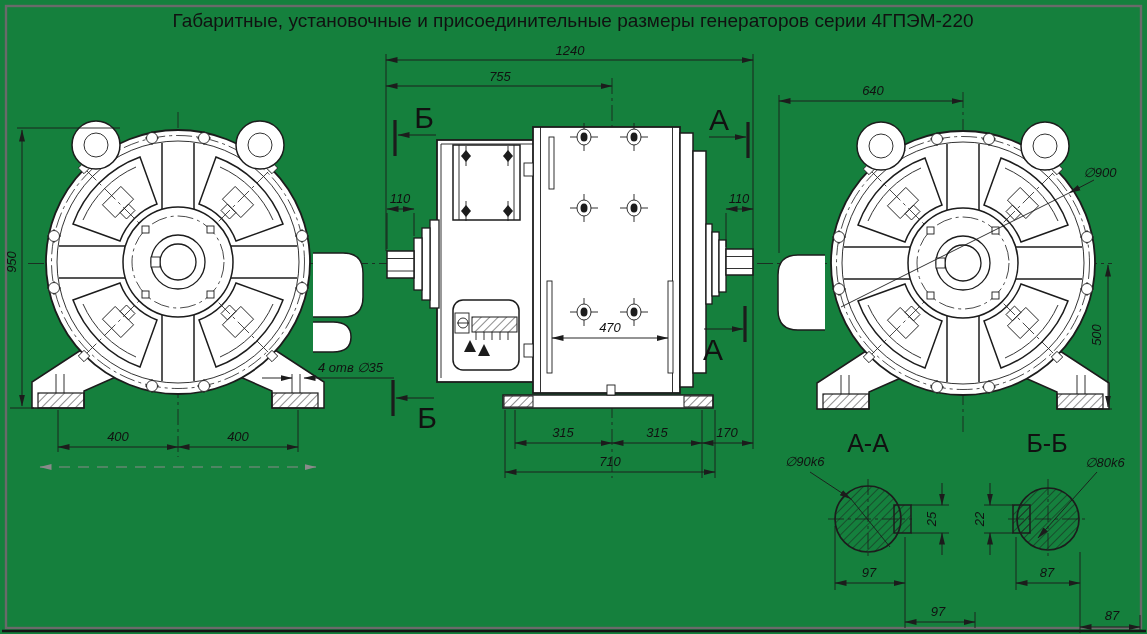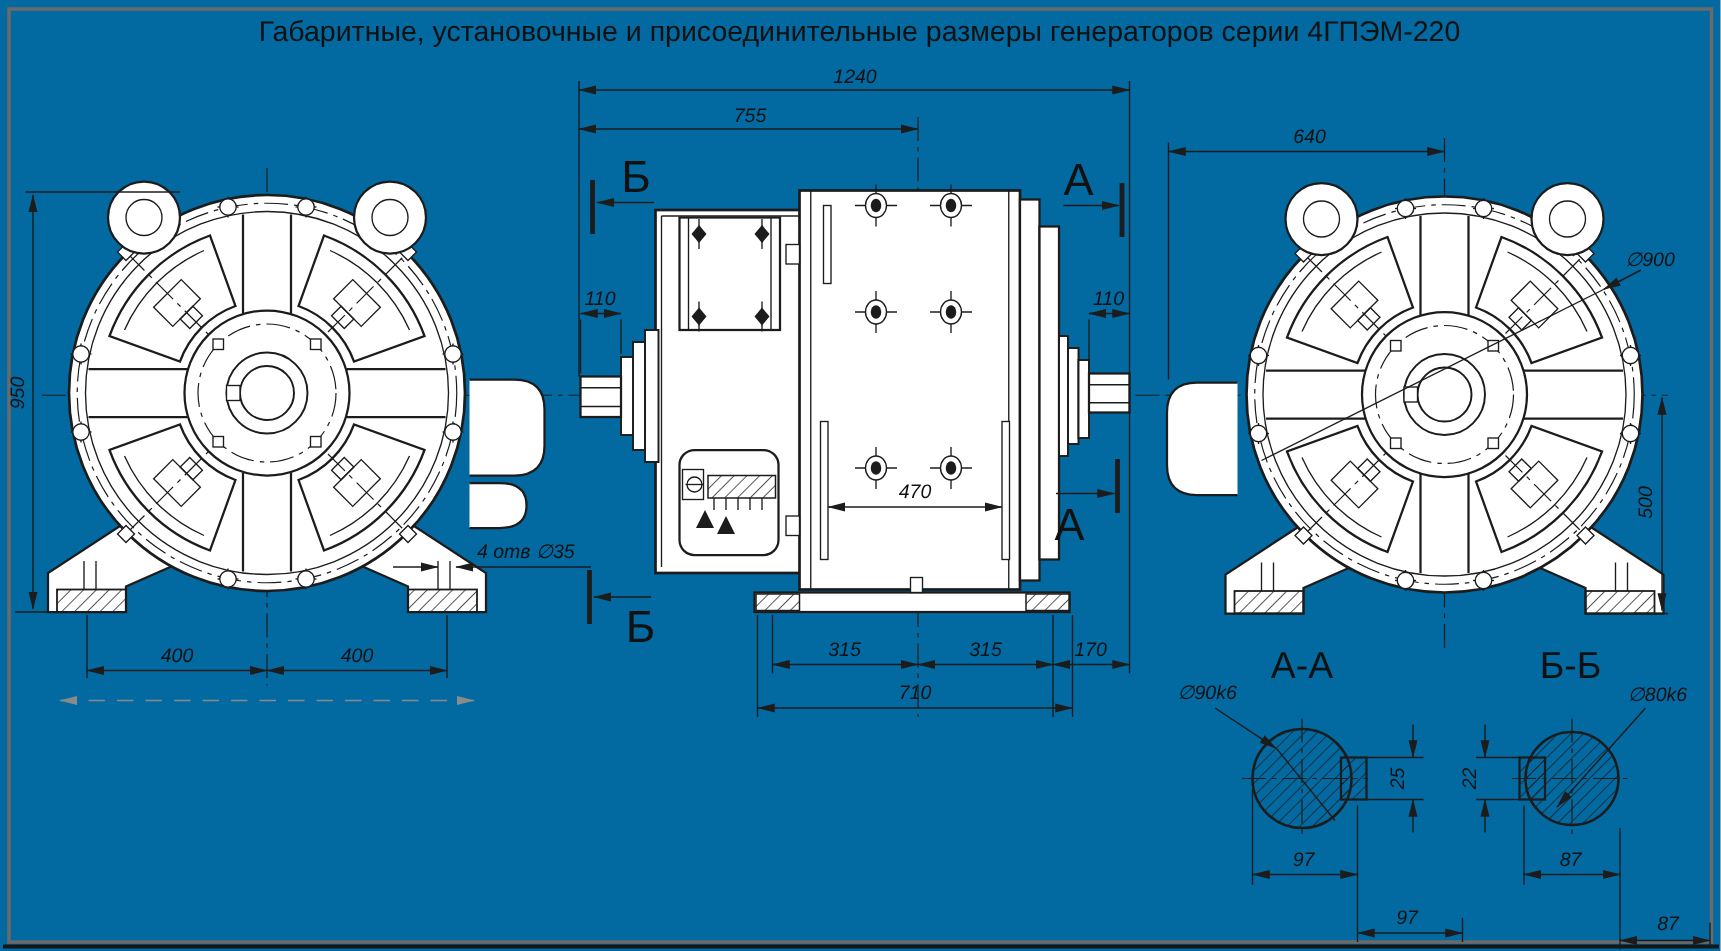--- a/index.html
+++ b/index.html
@@ -1,16 +1,16 @@
 <!DOCTYPE html>
 <html><head>
 <meta charset="utf-8">
 <style>
   html,body{margin:0;padding:0;background:#e8e8e8;}
-  #stage{position:relative;width:1147px;height:634px;background:#0369a1;overflow:hidden;
+  #stage{position:relative;width:1147px;height:634px;background:#15803d;overflow:hidden;
          font-family:"Liberation Sans",sans-serif;}
   svg{position:absolute;left:0;top:0;}
   .o18{fill:#fff;stroke:#1c1c1c;stroke-width:1.8;}
   .o15{fill:#fff;stroke:#1c1c1c;stroke-width:1.5;}
   .o13{fill:#fff;stroke:#1c1c1c;stroke-width:1.3;}
   .ln{fill:none;stroke:#1c1c1c;stroke-width:1.5;}
   .tn{fill:none;stroke:#1c1c1c;stroke-width:0.9;}
   .tnw{fill:#fff;stroke:#1c1c1c;stroke-width:0.9;}
   .cl{fill:none;stroke:#1c1c1c;stroke-width:0.8;stroke-dasharray:16 4 3 4;}
   .dim{fill:none;stroke:#1c1c1c;stroke-width:0.95;}

